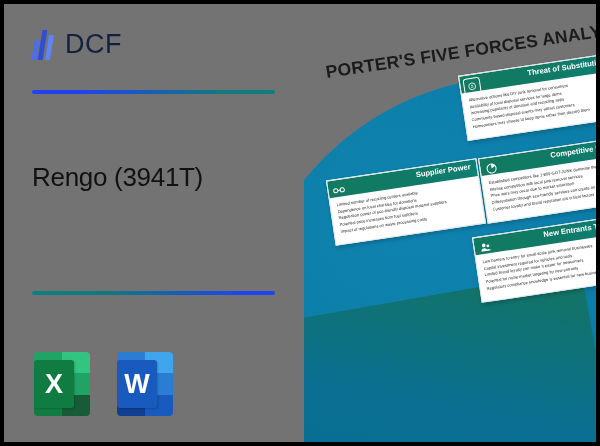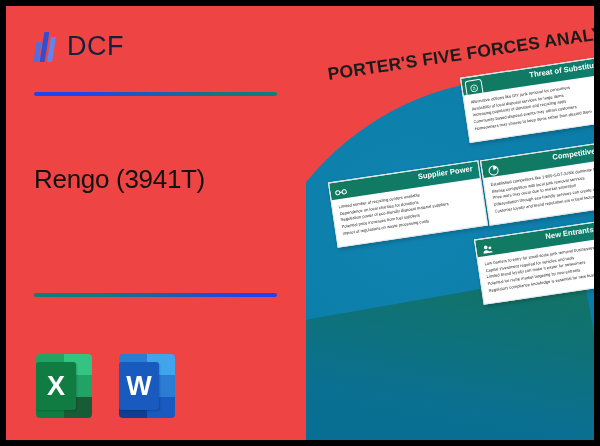--- a/index.html
+++ b/index.html
@@ -7,23 +7,23 @@
     padding: 0;
     background: #ffffff;
   }
   body {
     font-family: "Liberation Sans", sans-serif;
   }
   #canvas {
     position: relative;
     width: 600px;
     height: 446px;
-    background: #ef4444;
-    overflow: hidden;
-    border: 6px solid #000000;
+    background: #737373;
+    overflow: hidden;
+    border: 4px solid #000000;
     box-sizing: border-box;
     padding-left: 12px;
   }
 
   
   .logo-wrap {
     position: absolute;
     left: 28px;
     top: 24px;
     display: flex;

